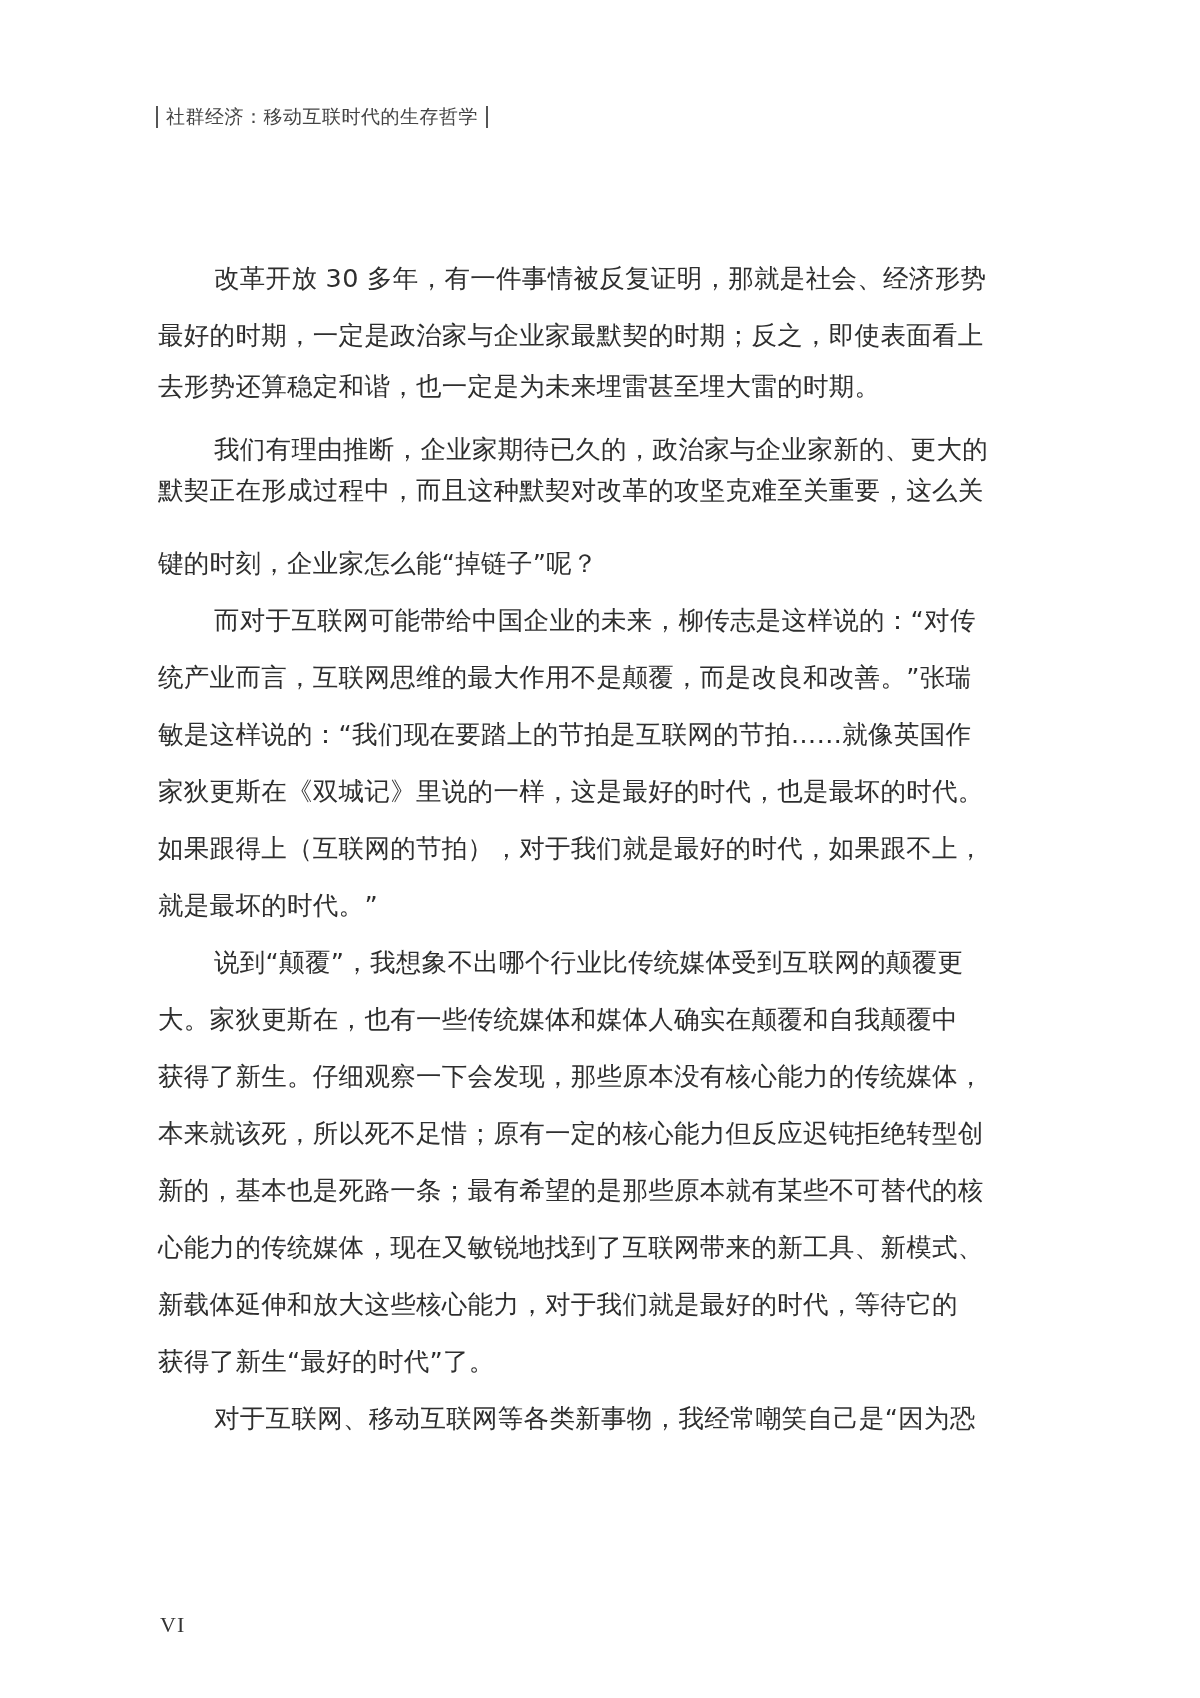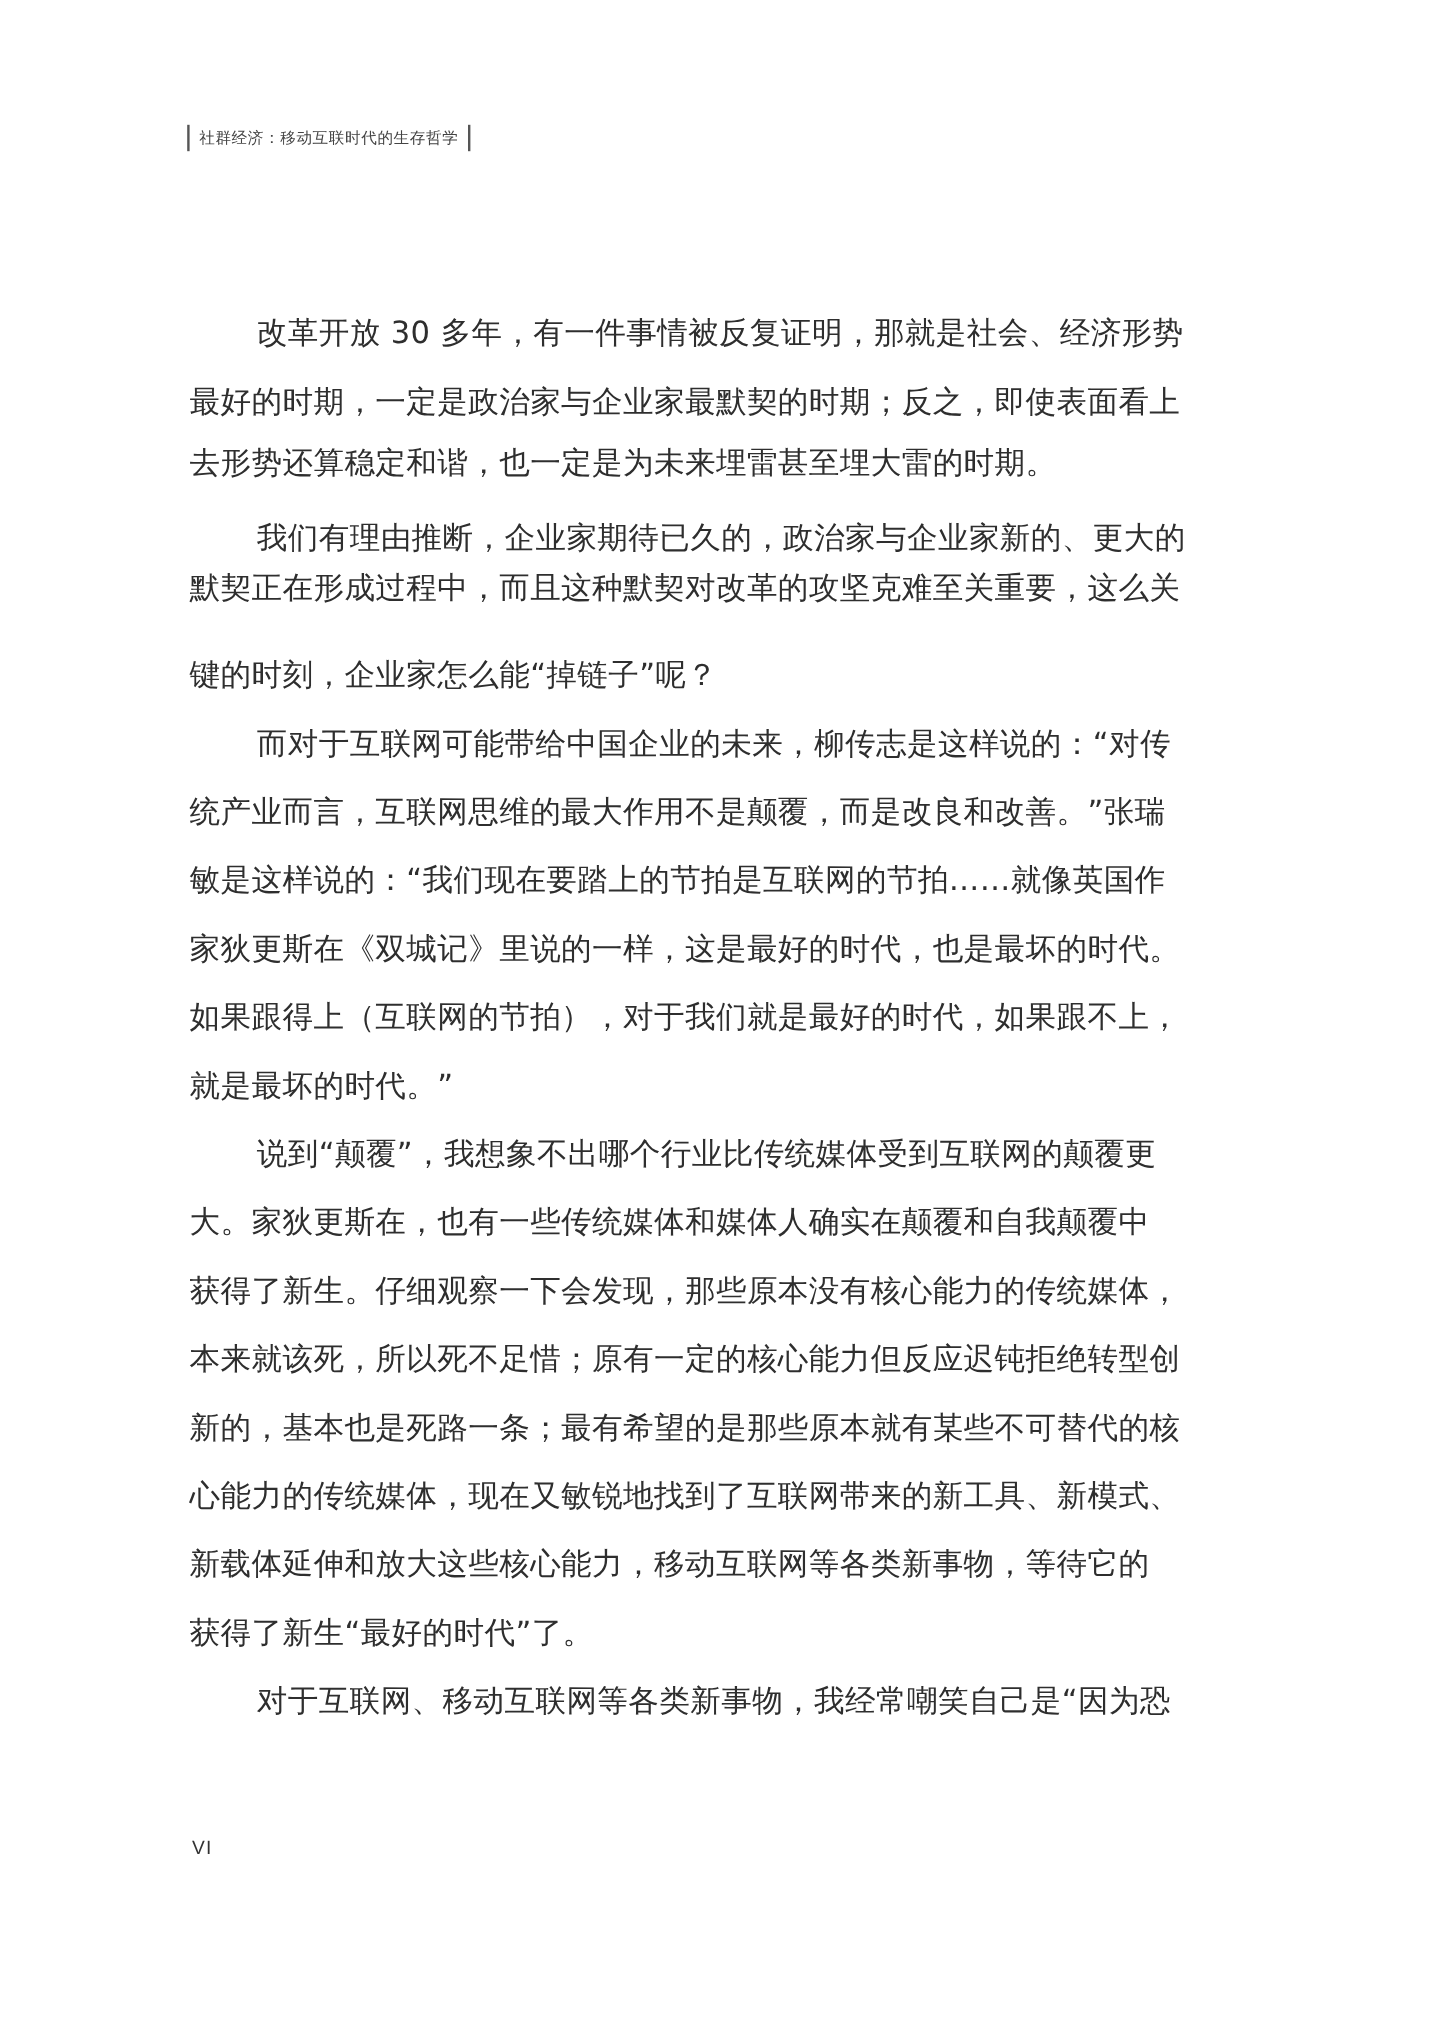--- a/index.html
+++ b/index.html
@@ -12,21 +12,21 @@
       height: 1698px;
       position: relative;
       overflow: hidden;
       font-family: "DejaVu Sans", "Liberation Sans", sans-serif;
       color: #2b2b2b;
     }
     .running-header {
       position: absolute;
       left: 148px;
       top: 104px;
-      font-size: 13px;
+      font-size: 19px;
       color: #444;
       letter-spacing: 0.5px;
       display: flex;
       align-items: center;
       white-space: nowrap;
     }
     .running-header .bar {
       display: inline-block;
       width: 2px;
       height: 22px;
@@ -49,23 +49,23 @@
       color: #2e2e2e;
       letter-spacing: 0.3px;
     }
     .line.indent {
       left: 56px;
       text-align: center;
     }
     .page-number {
       position: absolute;
       left: 160px;
-      top: 1532px;
-      font-family: Liberation Sans, sans-serif;
-      font-size: 16px;
+      top: 1612px;
+      font-family: Liberation Serif, serif;
+      font-size: 22px;
       color: #333;
       letter-spacing: 1px;
     }
   </style>
 </head>
 <body>
 
 <div class="running-header">
   <span class="bar"></span>
   <span>社群经济：移动互联时代的生存哲学</span>
@@ -88,19 +88,19 @@
   <div class="line" style="top:513px;">家狄更斯在《双城记》里说的一样，这是最好的时代，也是最坏的时代。</div>
   <div class="line" style="top:570px;">如果跟得上（互联网的节拍），对于我们就是最好的时代，如果跟不上，</div>
   <div class="line" style="top:627px;">就是最坏的时代。”</div>
 
   <div class="line indent" style="top:684px;">说到“颠覆”，我想象不出哪个行业比传统媒体受到互联网的颠覆更</div>
   <div class="line" style="top:741px;">大。家狄更斯在，也有一些传统媒体和媒体人确实在颠覆和自我颠覆中</div>
   <div class="line" style="top:798px;">获得了新生。仔细观察一下会发现，那些原本没有核心能力的传统媒体，</div>
   <div class="line" style="top:855px;">本来就该死，所以死不足惜；原有一定的核心能力但反应迟钝拒绝转型创</div>
   <div class="line" style="top:912px;">新的，基本也是死路一条；最有希望的是那些原本就有某些不可替代的核</div>
   <div class="line" style="top:969px;">心能力的传统媒体，现在又敏锐地找到了互联网带来的新工具、新模式、</div>
-  <div class="line" style="top:1026px;">新载体延伸和放大这些核心能力，移动互联网等各类新事物，等待它的</div>
+  <div class="line" style="top:1026px;">新载体延伸和放大这些核心能力，对于我们就是最好的时代，等待它的</div>
   <div class="line" style="top:1083px;">获得了新生“最好的时代”了。</div>
 
   <div class="line indent" style="top:1140px;">对于互联网、移动互联网等各类新事物，我经常嘲笑自己是“因为恐</div>
 </div>
 
 <div class="page-number">VI</div>
 
 </body></html>

